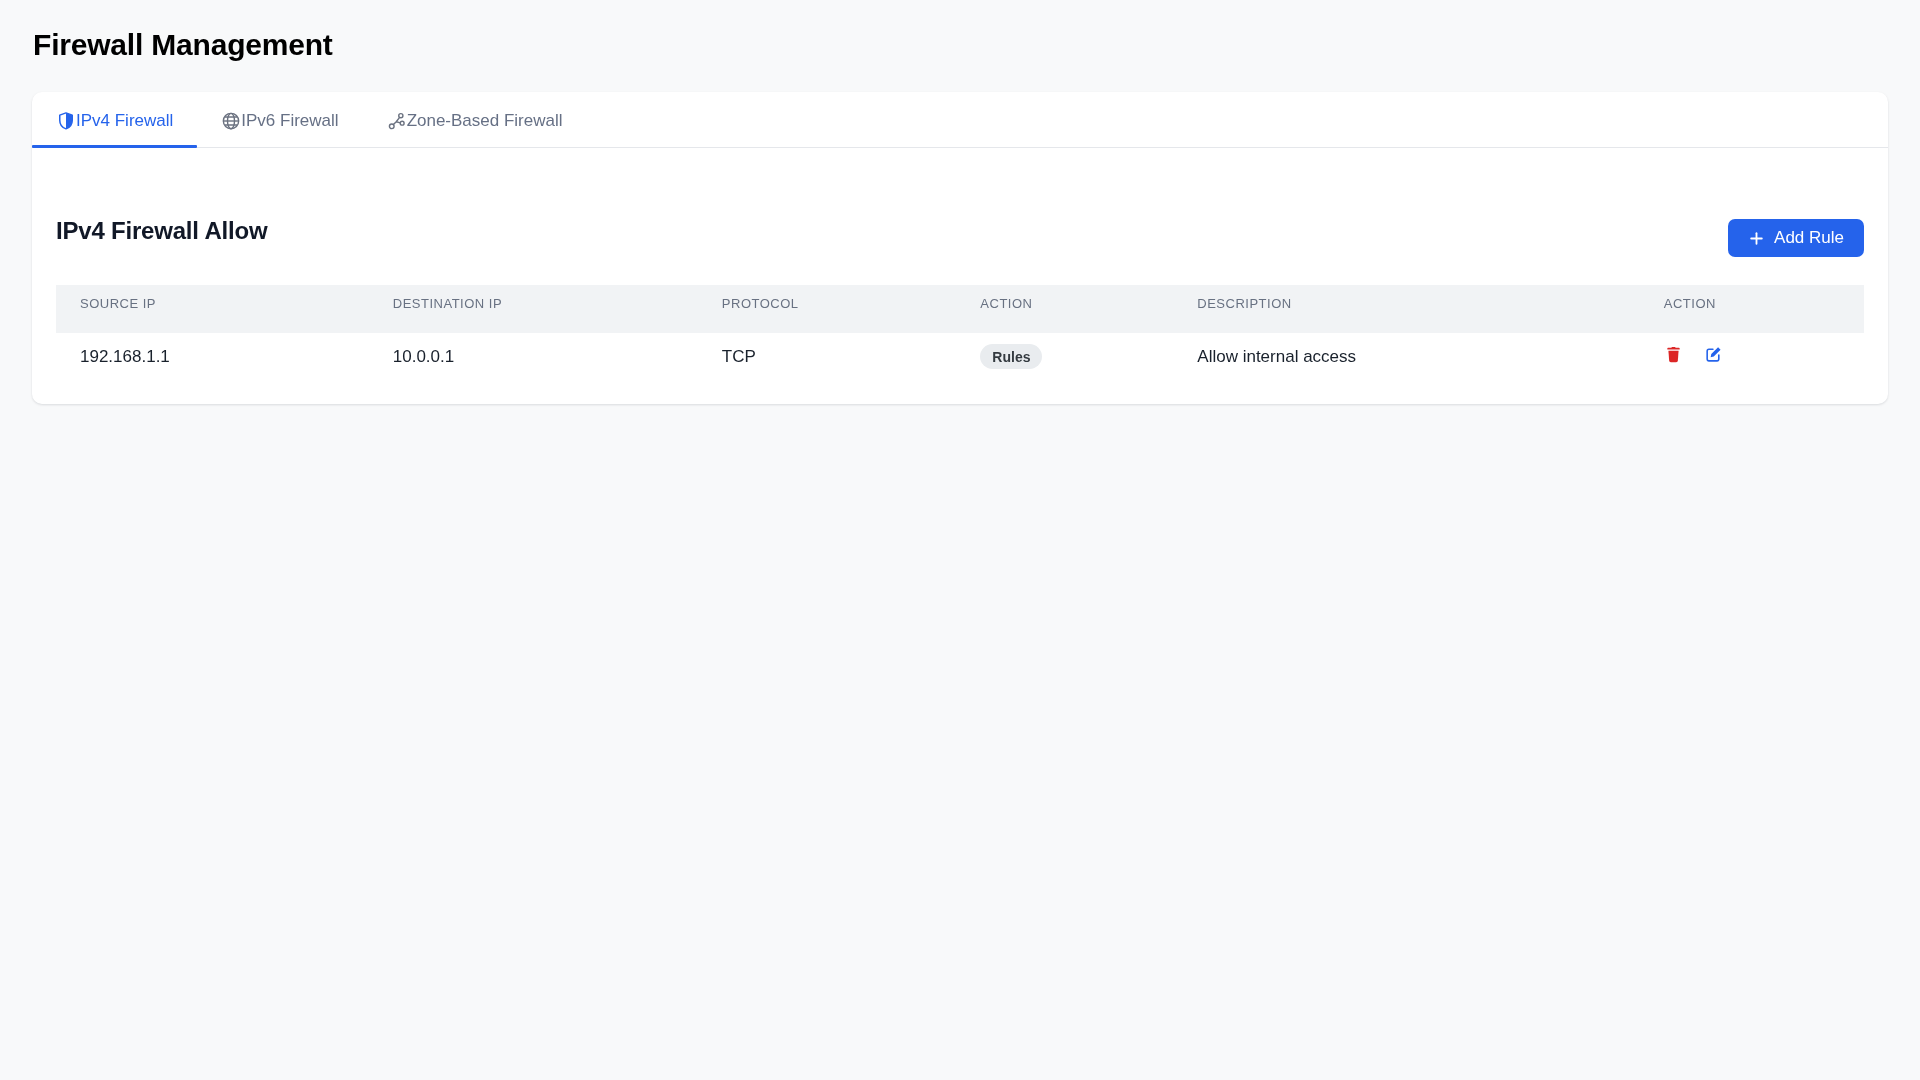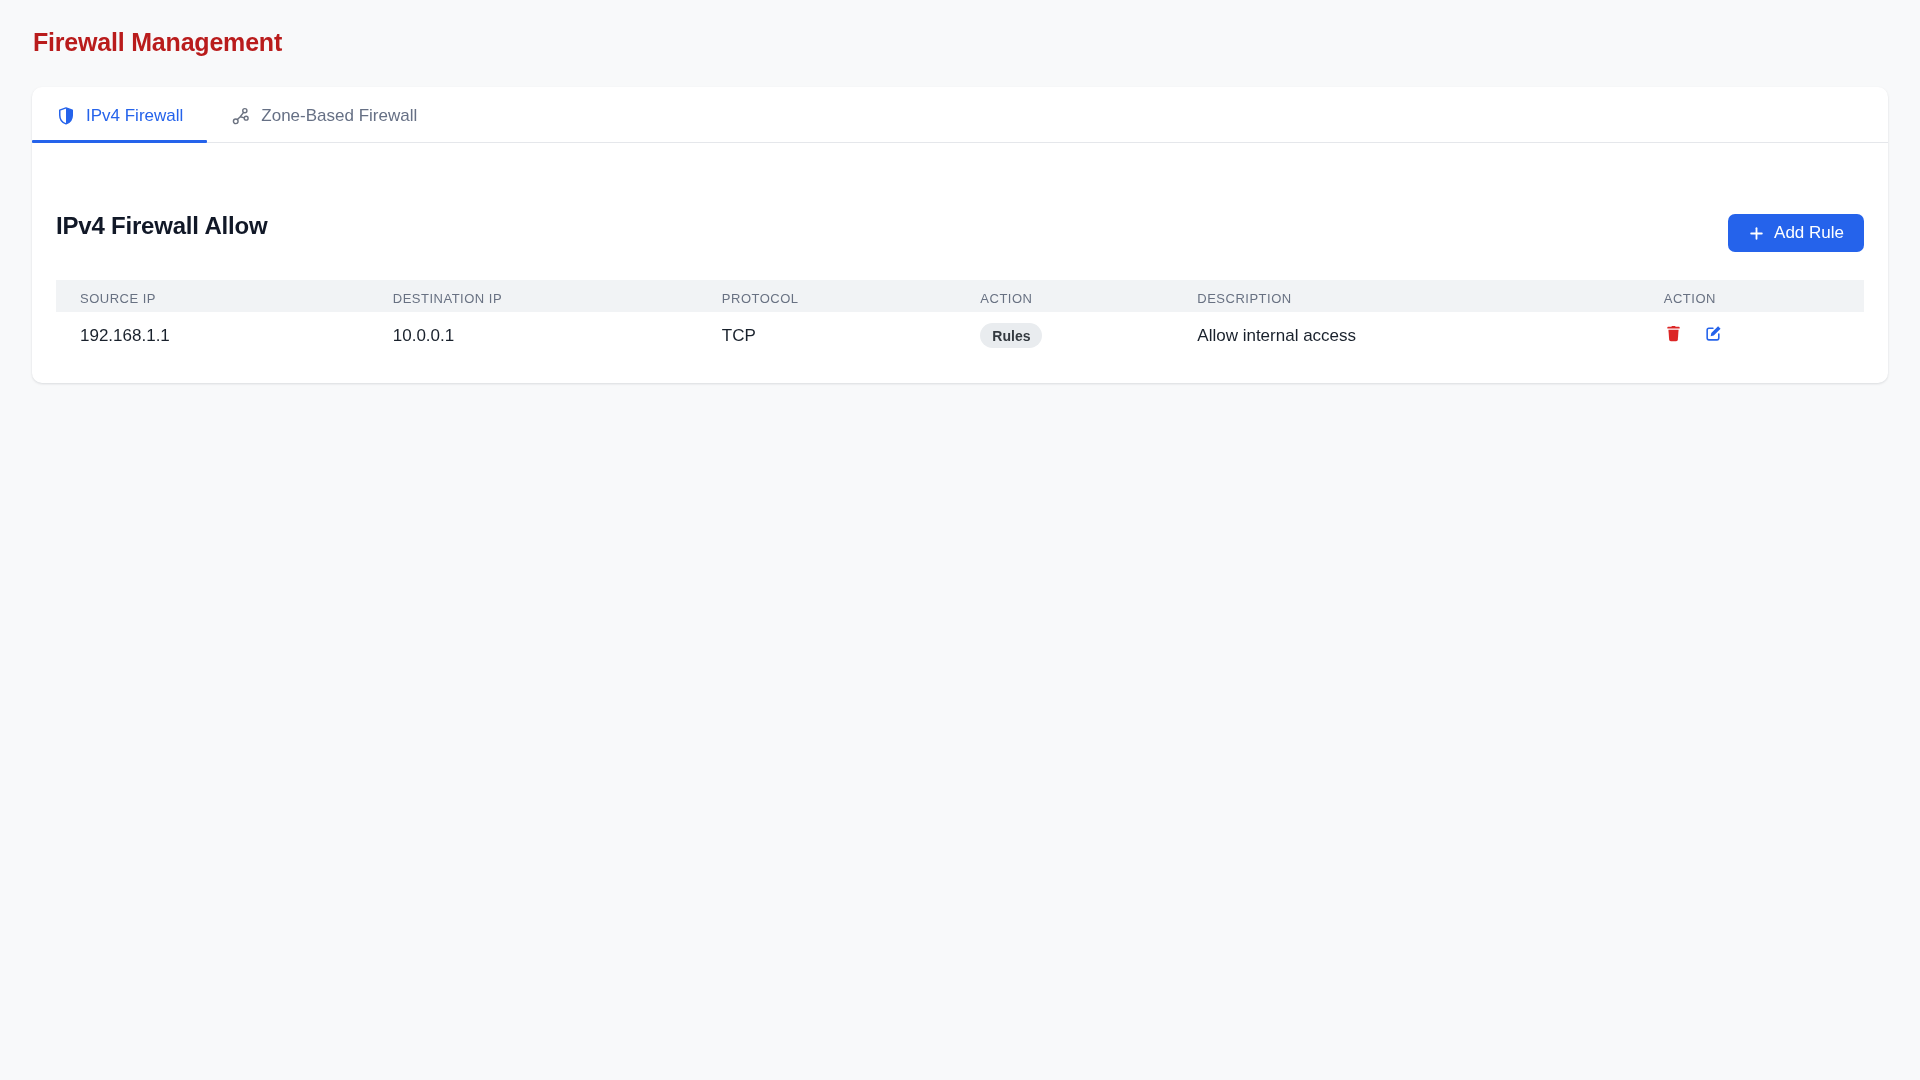--- a/index.html
+++ b/index.html
@@ -7,39 +7,38 @@
   body {
     width: 1920px; height: 1080px;
     background: #f8f9fa;
     font-family: "Liberation Sans", sans-serif;
     color: #1f2937;
     overflow: hidden;
   }
   .container { padding: 28px 32px 0 32px; }
   .page-title {
     margin: 0 0 30px 1px;
-    font-size: 25px;
+    font-size: 30px;
     font-weight: 700;
-    color: #b91c1c;
+    color: #000000;
     letter-spacing: -0.2px;
   }
   .card {
     background: #ffffff;
     border-radius: 10px;
     box-shadow: 0 1px 3px rgba(16,24,40,.08), 0 1px 2px rgba(16,24,40,.05);
   }
   
   .tabbar {
     display: flex;
     border-bottom: 1px solid #e5e7eb;
   }
   .tab {
     display: flex;
     align-items: center;
-    gap: 10px;
     padding: 19px 24px 16px 24px;
     font-size: 17px;
     color: #667085;
     position: relative;
     cursor: pointer;
     white-space: nowrap;
   }
   .tab .icon { display: flex; align-items: center; }
   .tab.active { color: #2563eb; font-weight: 500; }
   .tab.active::after {
@@ -85,21 +84,21 @@
     border-collapse: collapse;
     margin-top: 28px;
   }
   .rules thead th {
     background: #f1f3f5;
     color: #687182;
     font-size: 13px;
     font-weight: 500;
     text-align: left;
     letter-spacing: 0.5px;
-    padding: 11px 24px 6px 24px;
+    padding: 11px 24px 22px 24px;
     white-space: nowrap;
   }
   .rules tbody td {
     padding: 11px 24px;
     font-size: 17px;
     color: #19212c;
     vertical-align: middle;
   }
   .badge {
     display: inline-block;
@@ -136,20 +135,31 @@
       <div class="tab active">
         <span class="icon">
           <svg width="20" height="20" viewBox="0 0 24 24">
             <path d="M12 2.3L4.5 5v6c0 4.8 3.2 8.9 7.5 10.4 4.3-1.5 7.5-5.6 7.5-10.4V5L12 2.3z" fill="none" stroke="#2563eb" stroke-width="1.8" stroke-linejoin="round"></path>
             <path d="M12 2.3L19.5 5v6c0 4.8-3.2 8.9-7.5 10.4V2.3z" fill="#2563eb"></path>
           </svg>
         </span>
         <span>IPv4 Firewall</span>
       </div>
 
+      <div class="tab">
+        <span class="icon">
+          <svg width="20" height="20" viewBox="0 0 24 24" fill="none" stroke="#6b7280" stroke-width="1.7">
+            <circle cx="12" cy="12" r="9.2"></circle>
+            <ellipse cx="12" cy="12" rx="4.2" ry="9.2"></ellipse>
+            <line x1="2.8" y1="12" x2="21.2" y2="12"></line>
+            <path d="M4.6 7.2h14.8M4.6 16.8h14.8"></path>
+          </svg>
+        </span>
+        <span>IPv6 Firewall</span>
+      </div>
 
       <div class="tab">
         <span class="icon">
           <svg width="20" height="20" viewBox="0 0 24 24" fill="none" stroke="#6b7280" stroke-width="1.7">
             <circle cx="5.7" cy="18.3" r="2.8"></circle>
             <circle cx="16.6" cy="5.6" r="2.5"></circle>
             <circle cx="18.2" cy="14.6" r="2.3"></circle>
             <path d="M7.7 16.3l3.4-3.4M11.1 12.9l3.8-5M11.1 12.9l4.9 1.3"></path>
           </svg>
         </span>

